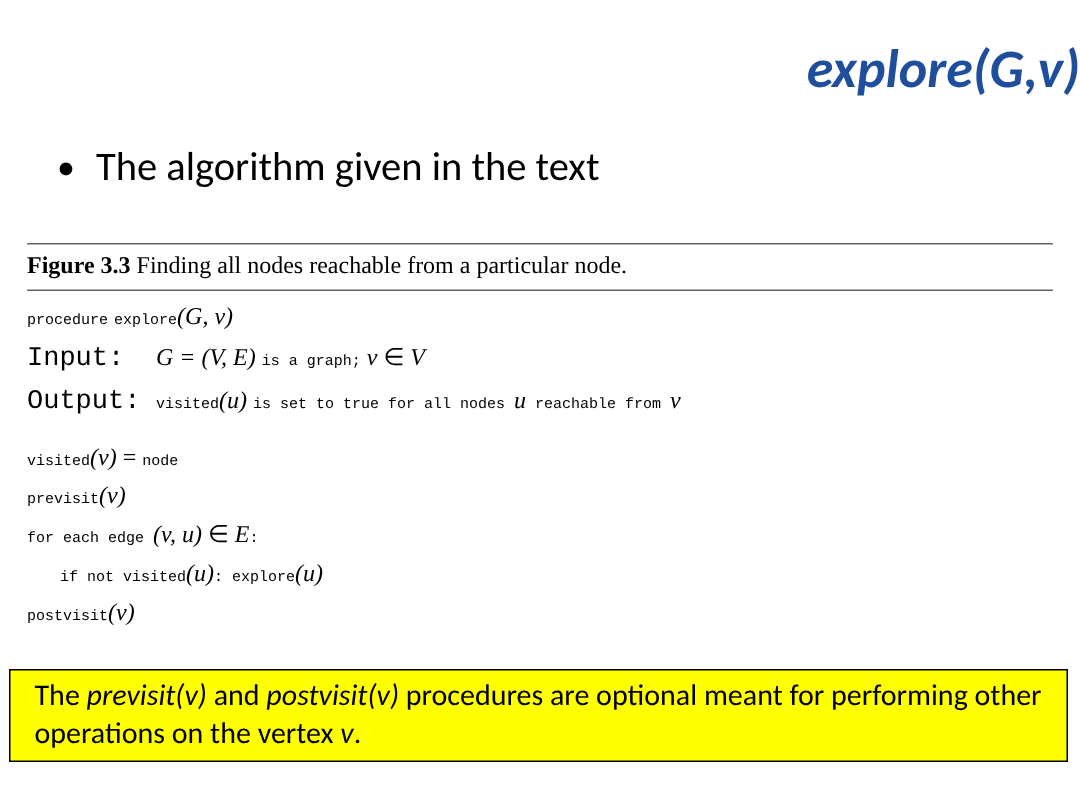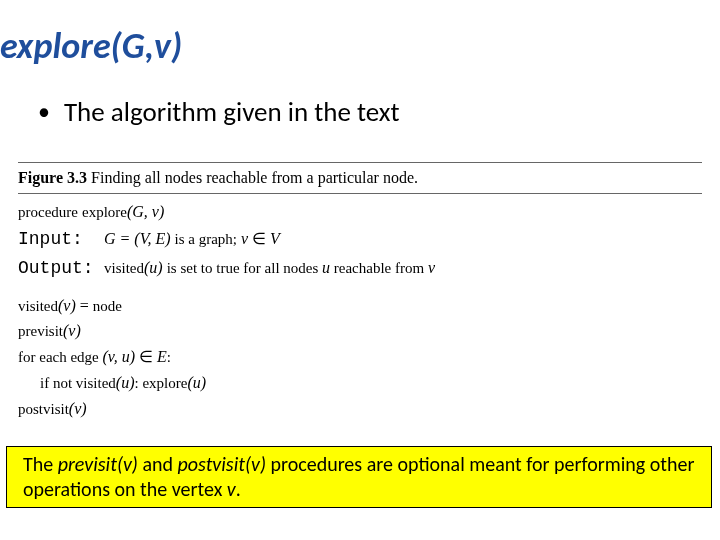--- a/index.html
+++ b/index.html
@@ -10,21 +10,21 @@
     font-family: Calibri, "Segoe UI", Arial, sans-serif;
     overflow: hidden;
     position: relative;
   }
   .slide {
     width: 100%;
     height: 100%;
     padding: 0;
   }
   .title {
-    text-align: left;
+    text-align: right;
     font-size: 36px;
     font-weight: bold;
     font-style: italic;
     color: #1f4e9c;
     margin-top: 24px;
     margin-bottom: 28px;
     font-family: Calibri, "Segoe UI", Arial, sans-serif;
   }
   .bullet-row {
     display: flex;
@@ -61,22 +61,22 @@
   }
   .fig-caption .bold { font-weight: bold; }
   .algo {
     font-family: "Times New Roman", serif;
     font-size: 16px;
     color: #000;
     padding: 4px 6px 0 6px;
     line-height: 1.55;
   }
   .algo .tt {
-    font-family: Liberation Serif, serif;
-    font-size: 15px;
+    font-family: Liberation Mono, monospace;
+    font-size: 10px;
     text-align: center;
   }
   .algo .math {
     font-family: "Times New Roman", serif;
     font-style: italic;
   }
   .algo .row {
     white-space: nowrap;
     margin-bottom: 1px;
   }

